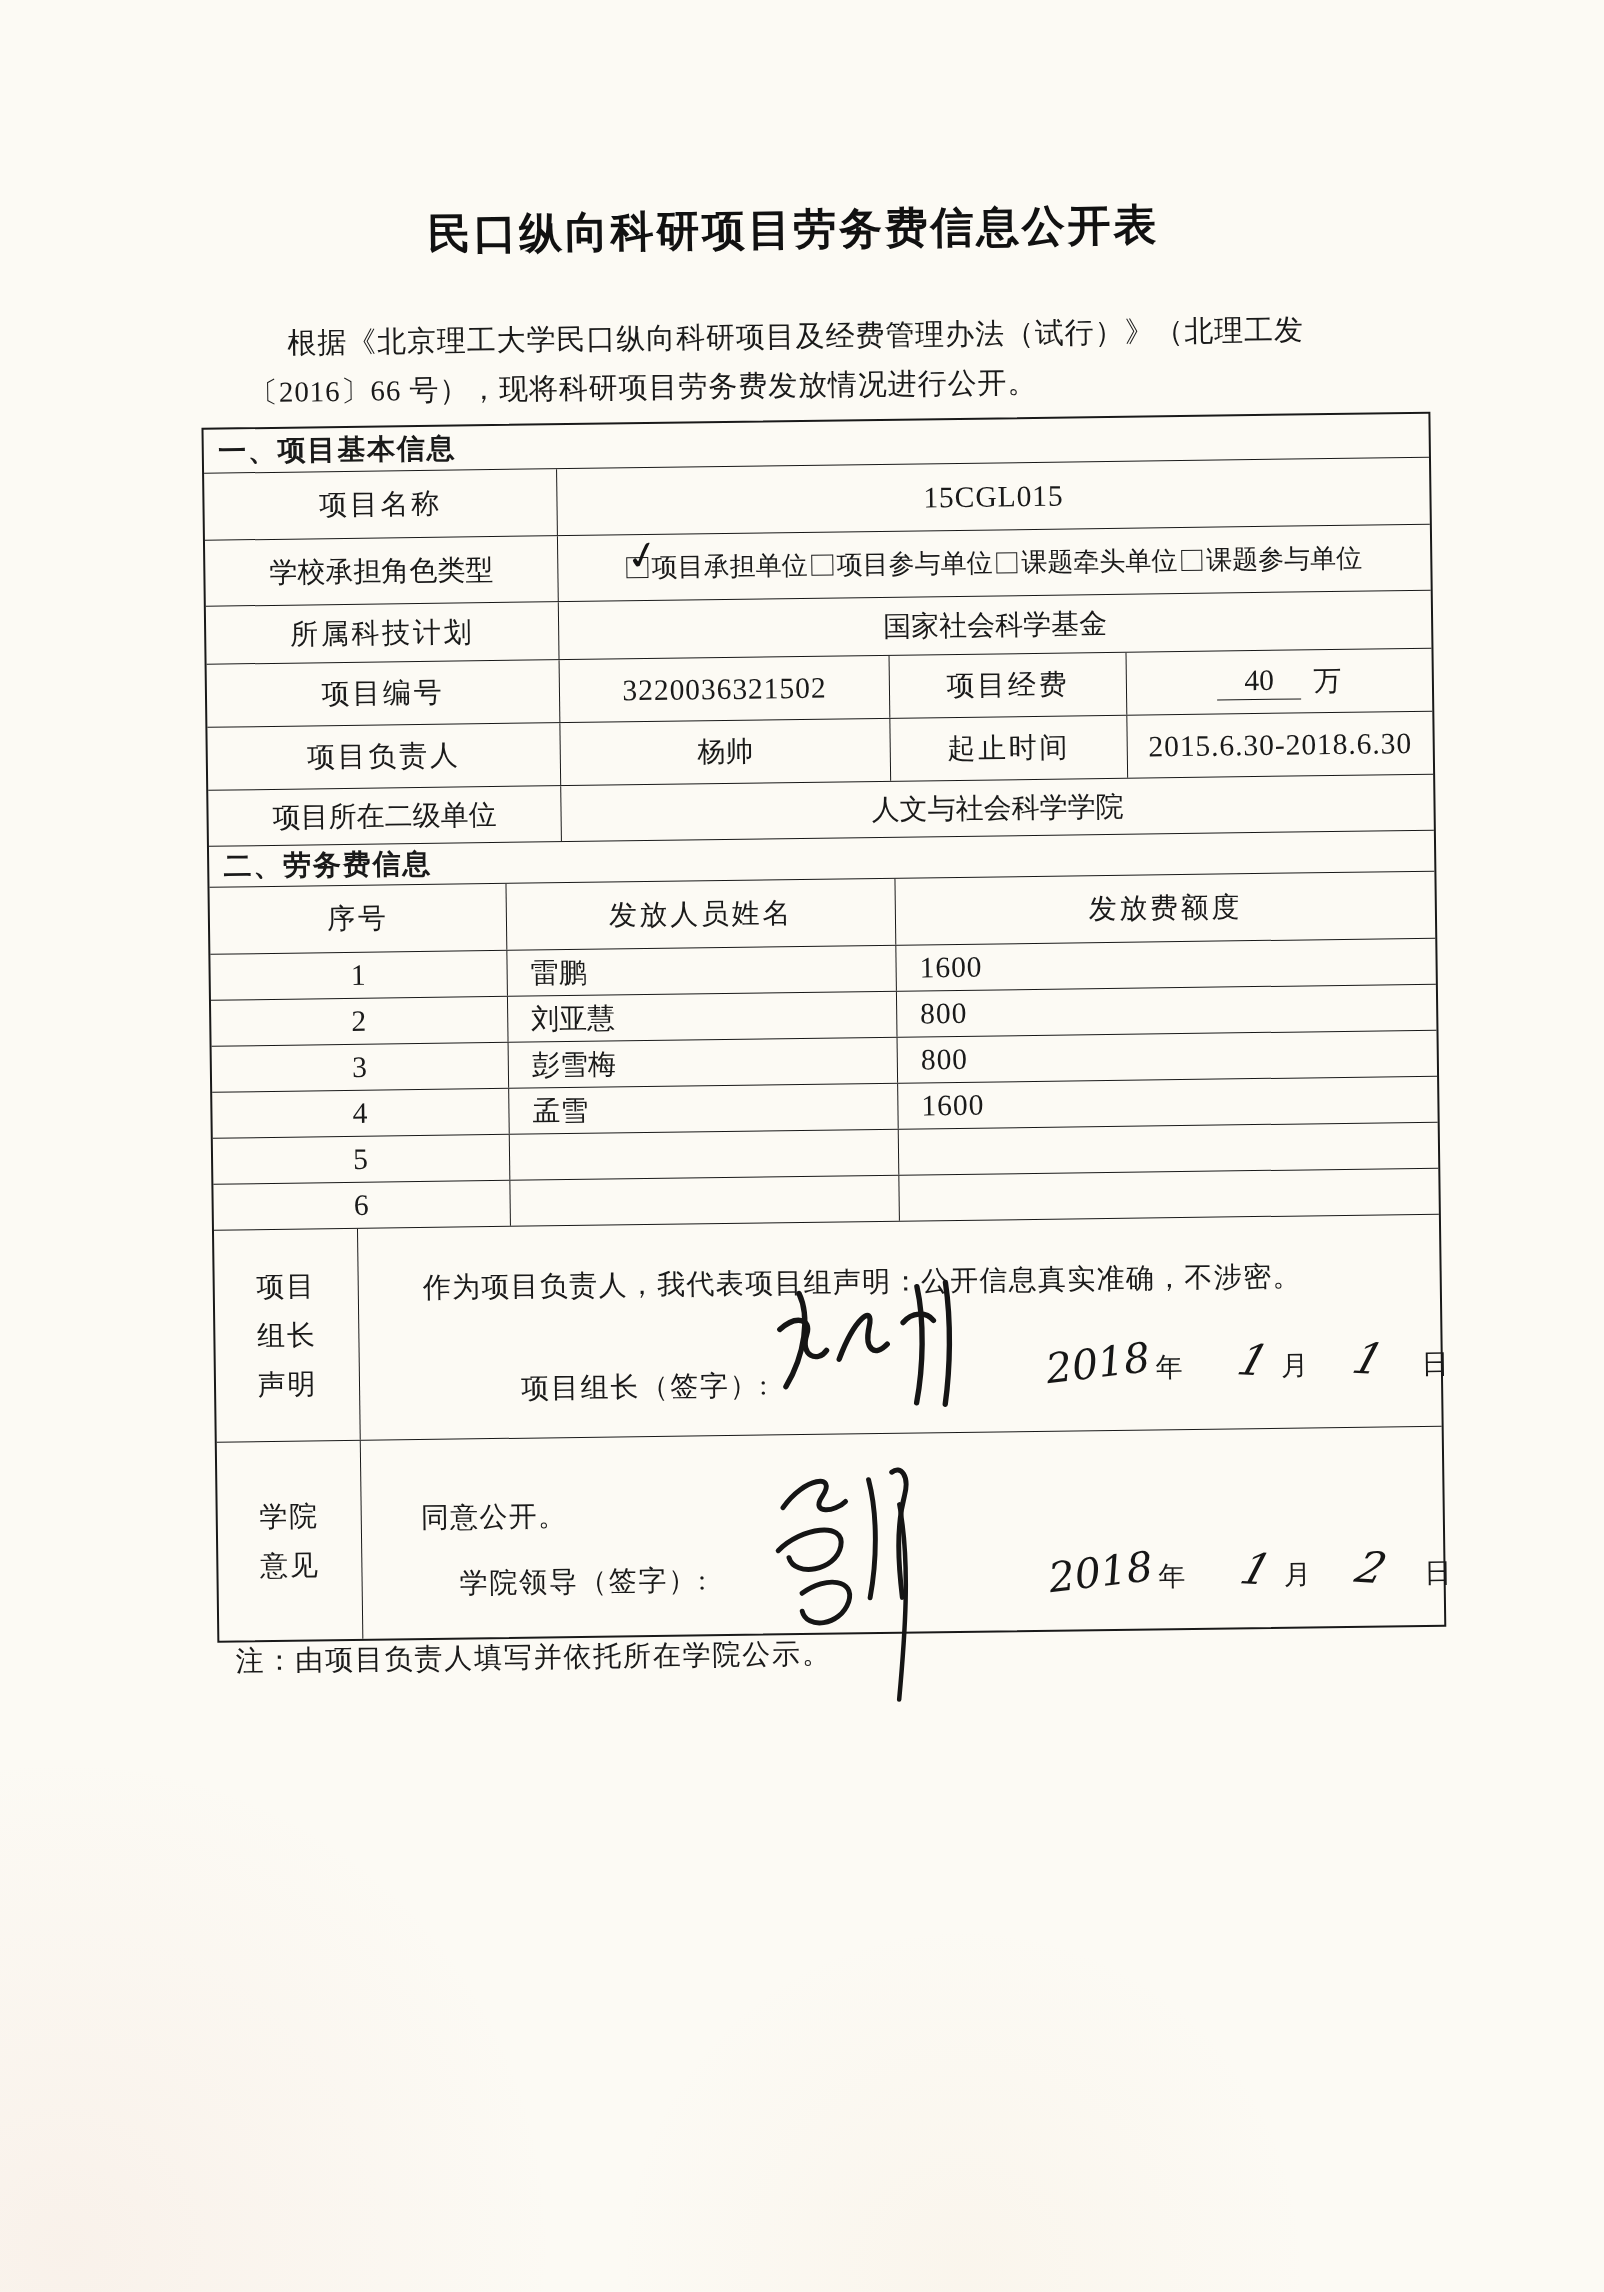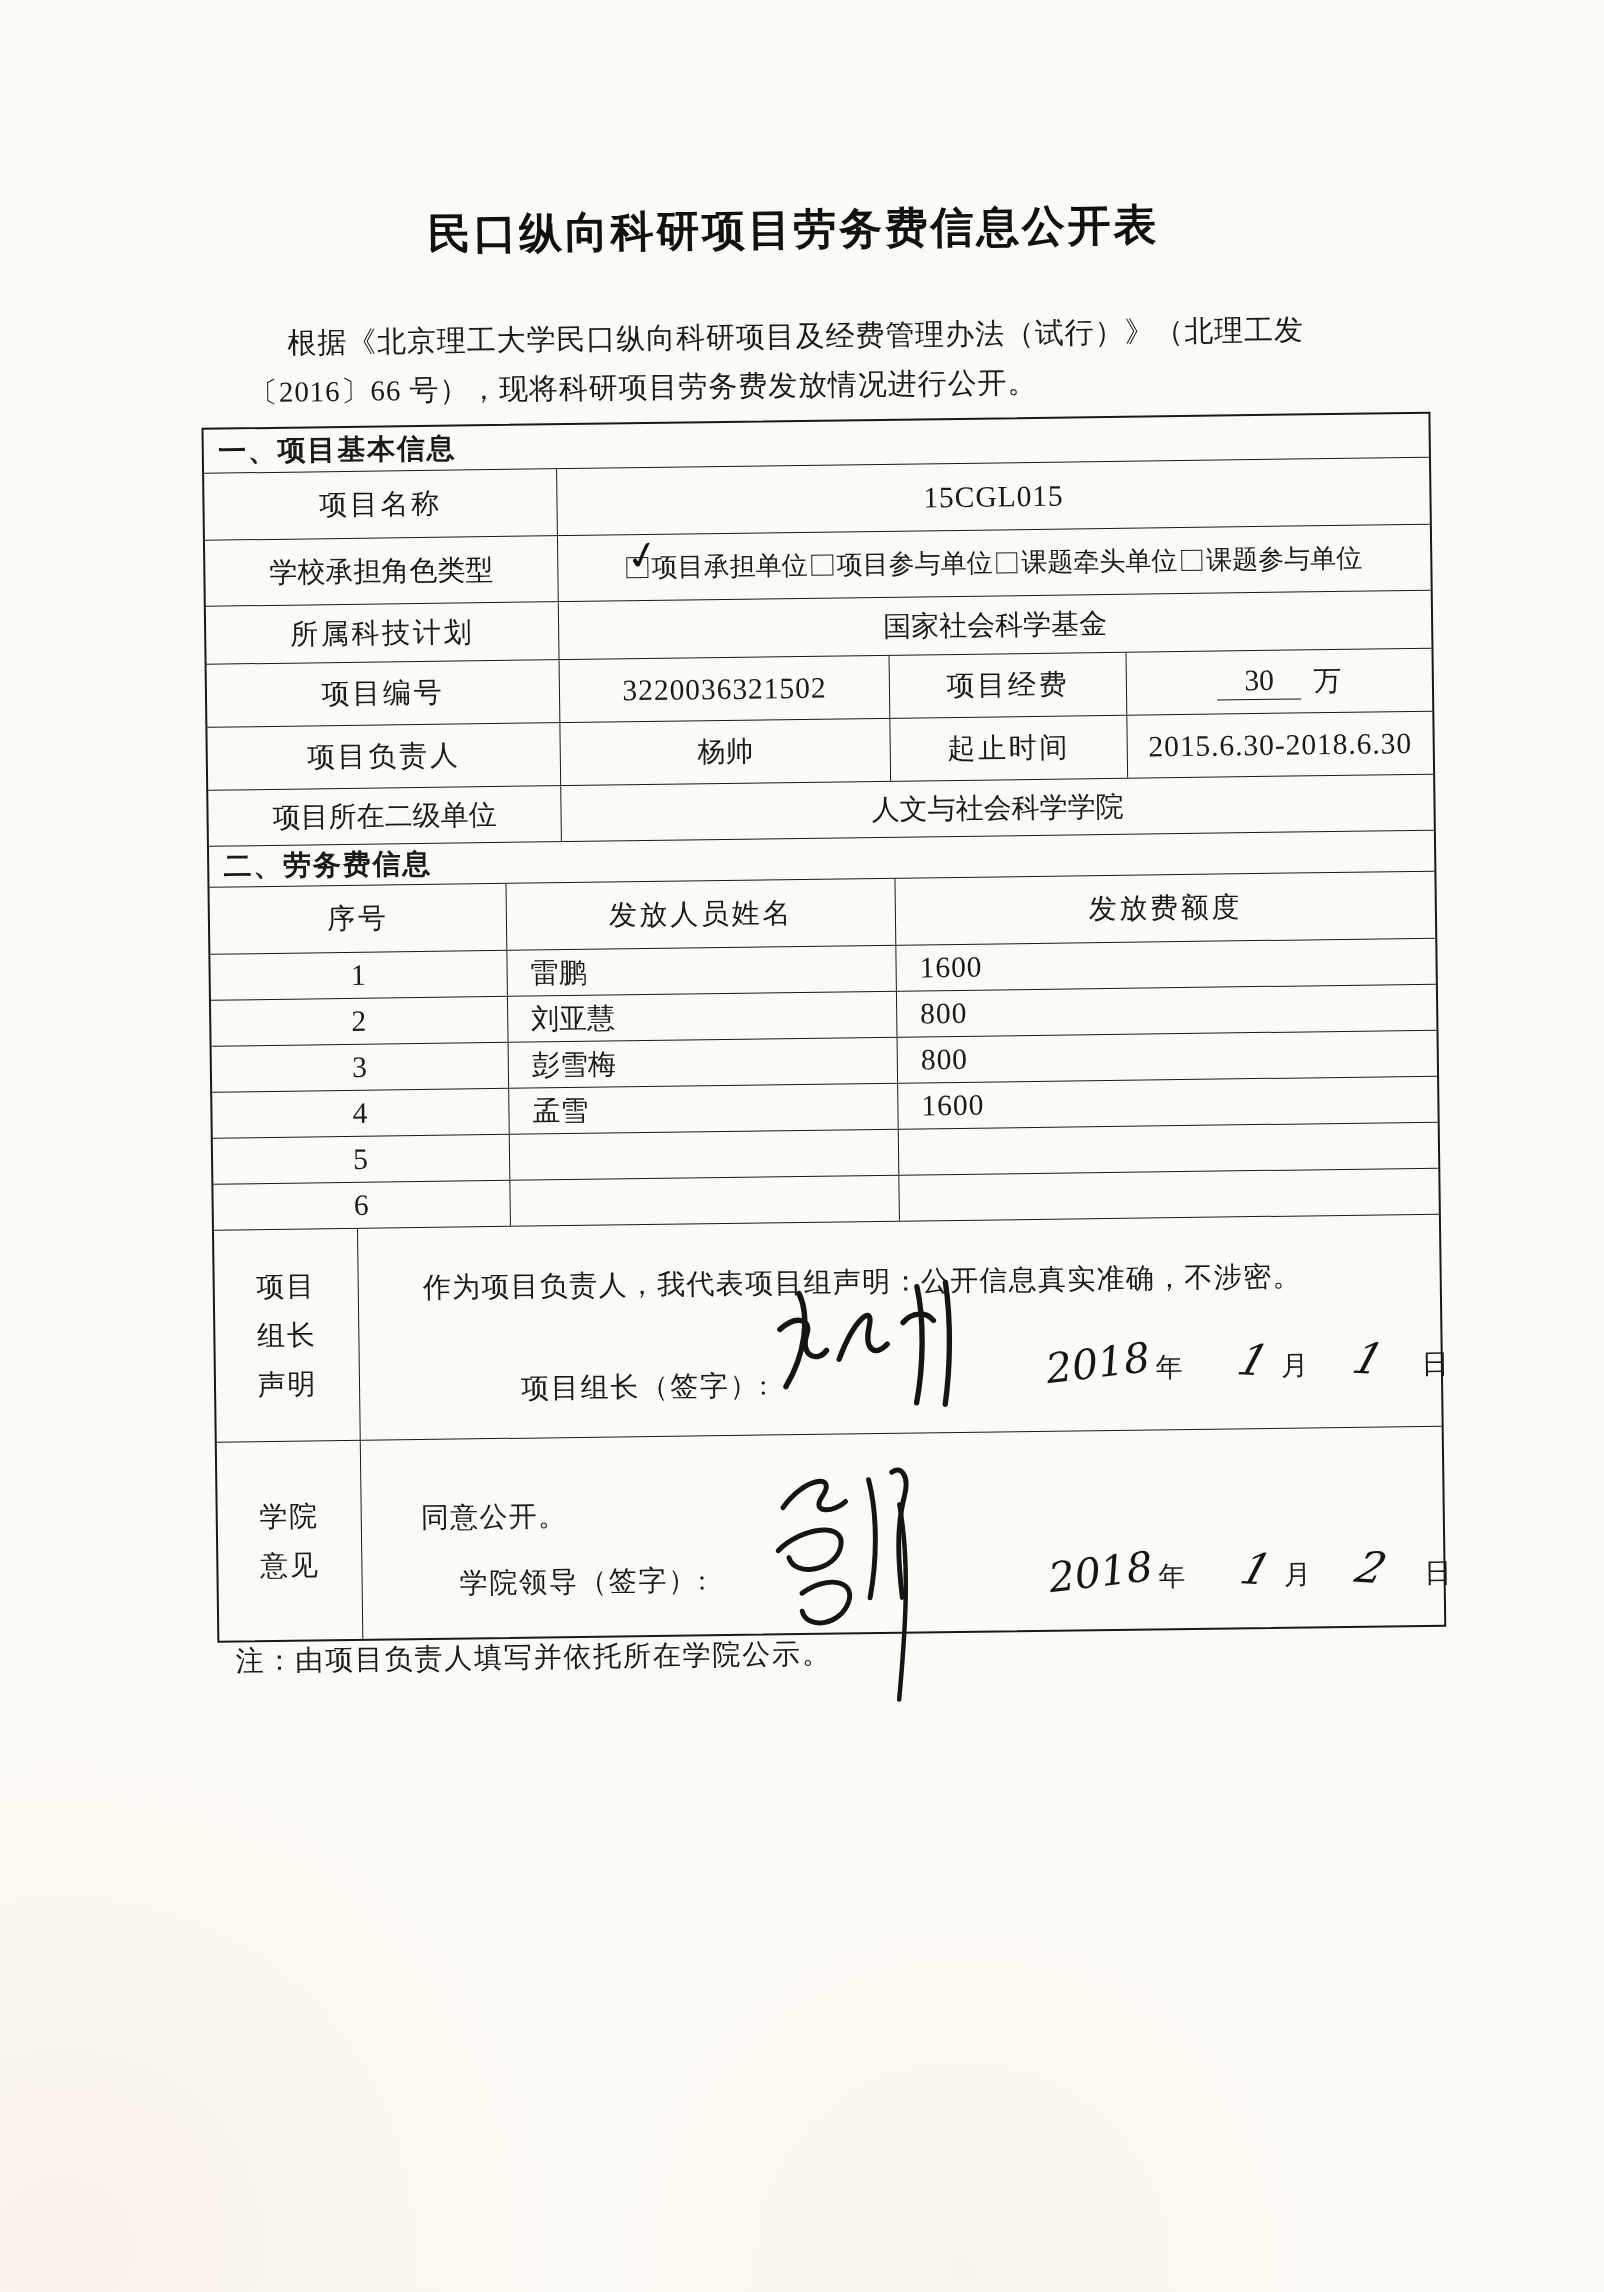--- a/index.html
+++ b/index.html
@@ -127,21 +127,21 @@
       <div class="row" style="height:58px">
         <div class="cell lbl" style="width:352px">所属科技计划</div>
         <div class="cell grow">国家社会科学基金</div>
       </div>
 
       <div class="row" style="height:63px">
         <div class="cell lbl" style="width:352px">项目编号</div>
         <div class="cell num" style="width:330px">3220036321502</div>
         <div class="cell lbl" style="width:237px">项目经费</div>
         <div class="cell grow">
-          <span class="uline">30</span>
+          <span class="uline">40</span>
           <span class="unit-cn">万</span>
         </div>
       </div>
 
       <div class="row" style="height:63px">
         <div class="cell lbl" style="width:352px">项目负责人</div>
         <div class="cell" style="width:330px">杨帅</div>
         <div class="cell lbl" style="width:237px">起止时间</div>
         <div class="cell num grow">2015.6.30-2018.6.30</div>
       </div>

